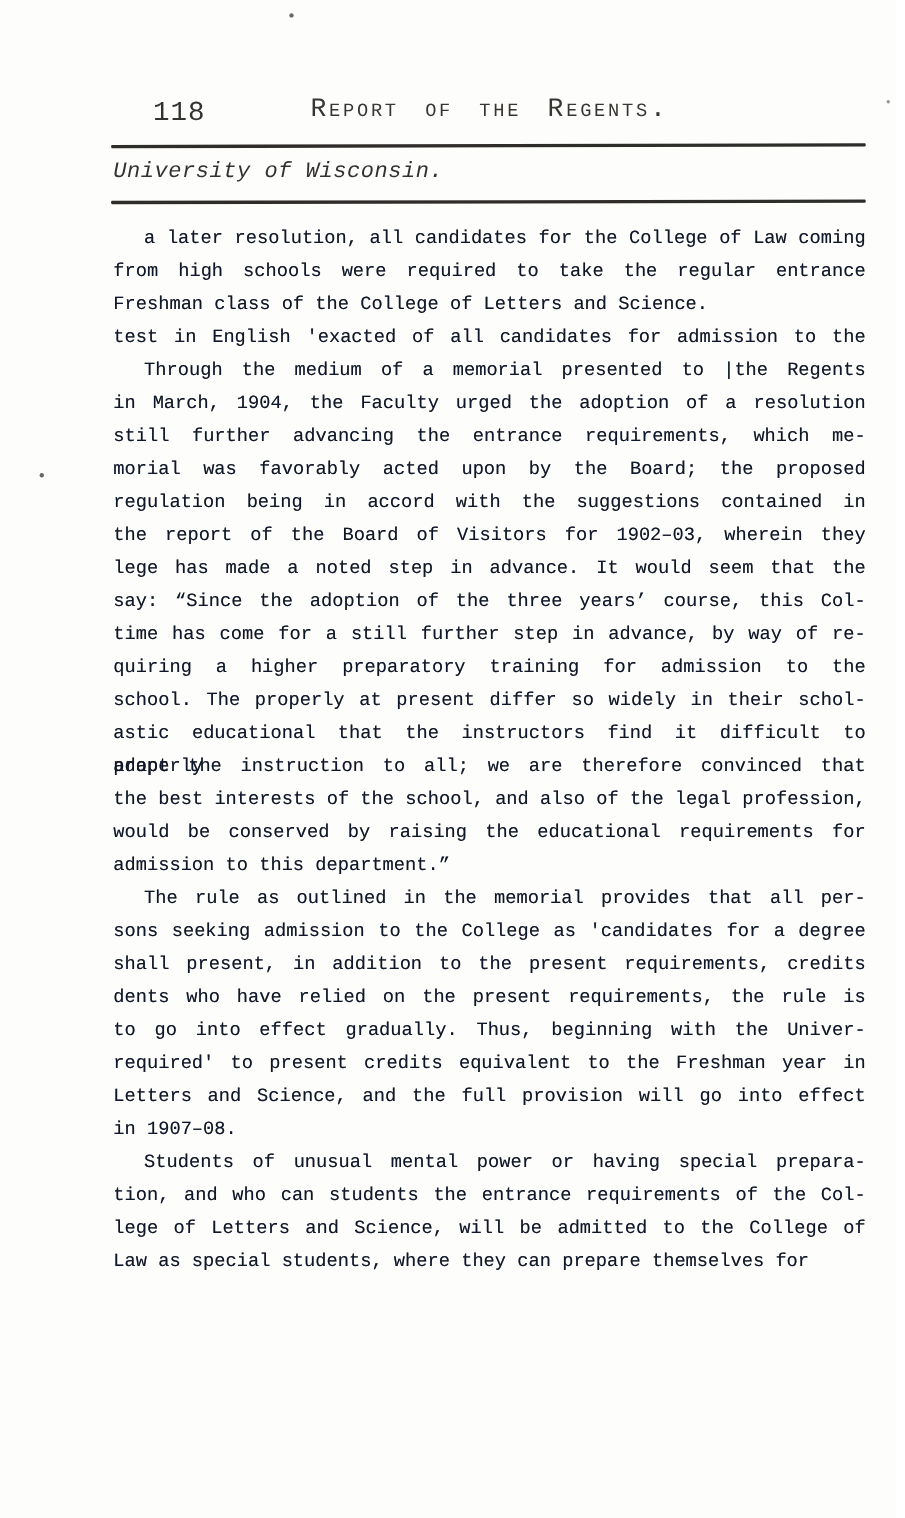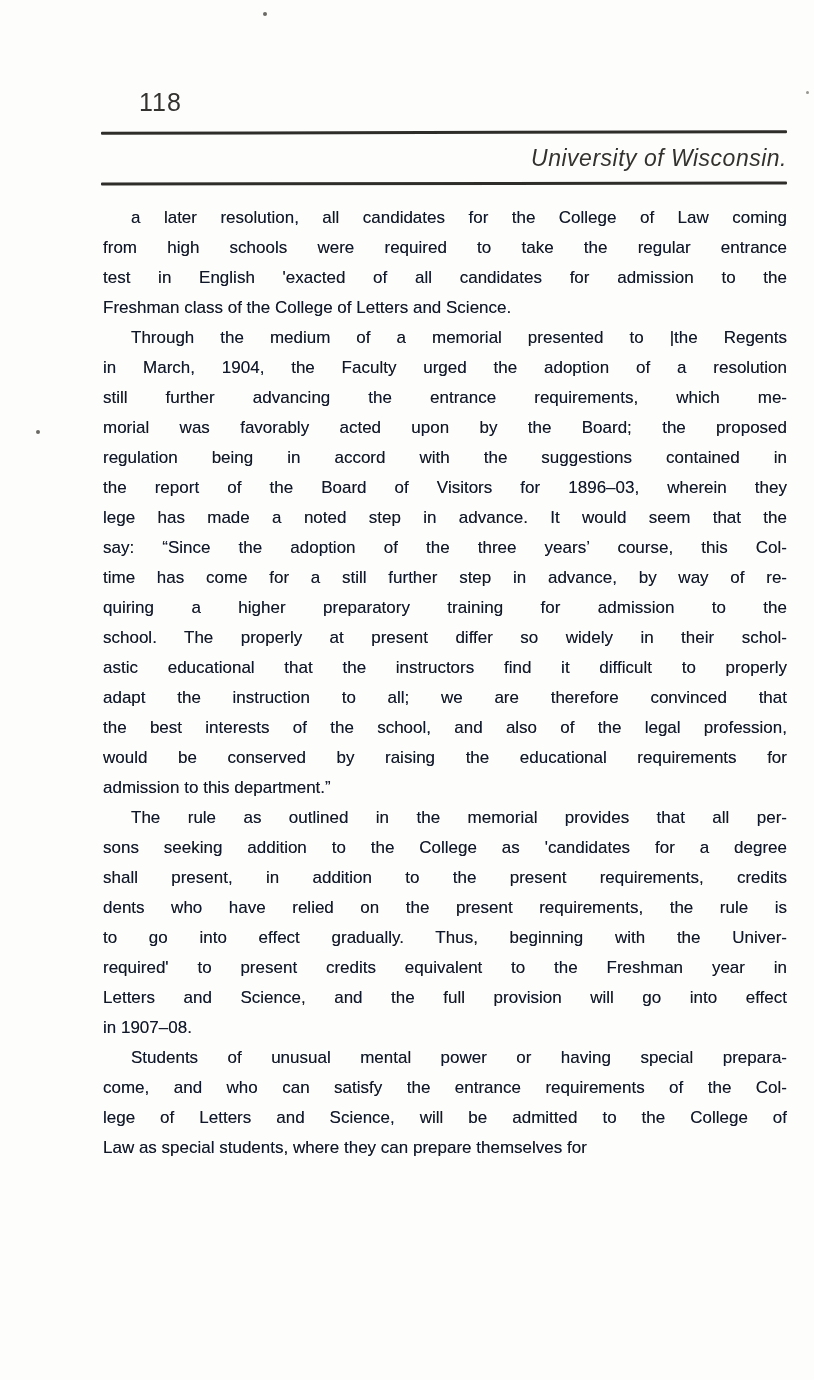--- a/index.html
+++ b/index.html
@@ -6,21 +6,21 @@
     margin: 0;
     padding: 0;
     background: #ffffff;
   }
   .sheet {
     position: relative;
     width: 802px;
     height: 1380px;
     background: #fdfdfc;
     overflow: hidden;
-    font-family: Liberation Sans, sans-serif;
+    font-family: Liberation Mono, monospace;
     color: #2e2c29;
     padding-left: 12px;
   }
   
   .head-row {
     position: absolute;
     left: 103px;
     top: 86px;
     width: 684px;
     height: 34px;
@@ -55,23 +55,23 @@
     border-radius: 1px;
   }
   .rule1 { top: 131px; transform: rotate(-0.12deg); }
   .rule2 { top: 182px; height: 3px; transform: rotate(-0.1deg); }
   
   .section-head {
     position: absolute;
     left: 103px;
     top: 145px;
     width: 684px;
-    text-align: right;
+    text-align: left;
     font-style: italic;
-    font-size: 23px;
+    font-size: 20px;
     letter-spacing: 0.5px;
     color: #34322f;
   }
   
   .body-text {
     position: absolute;
     left: 103px;
     top: 203px;
     width: 684px;
     font-size: 17px;
@@ -97,59 +97,60 @@
   .speck.s2 { left: 36px;  top: 430px; width: 4px; height: 4px; }
   .speck.s3 { left: 806px; top: 91px;  width: 3px; height: 3px; opacity: .7; }
 </style>
 </head>
 <body>
 
 <div class="sheet">
 
   <div class="head-row">
     <span class="pagenum">118</span>
+    <span class="running-head">Report of the Regents.</span>
   </div>
 
   <div class="rule rule1"></div>
 
   <div class="section-head">University of Wisconsin.</div>
 
   <div class="rule rule2"></div>
 
   <div class="body-text" id="body-text">
       <div class="line first">a later resolution, all candidates for the College of Law coming</div>
       <div class="line">from high schools were required to take the regular entrance</div>
+      <div class="line last">Freshman class of the College of Letters and Science.</div>
       <div class="line">test in English 'exacted of all candidates for admission to the</div>
-      <div class="line last">Freshman class of the College of Letters and Science.</div>
       <div class="line first">Through the medium of a memorial presented to |the Regents</div>
       <div class="line">in March, 1904, the Faculty urged the adoption of a resolution</div>
       <div class="line">still further advancing the entrance requirements, which me-</div>
       <div class="line">morial was favorably acted upon by the Board; the proposed</div>
       <div class="line">regulation being in accord with the suggestions contained in</div>
-      <div class="line">the report of the Board of Visitors for 1896–03, wherein they</div>
+      <div class="line">the report of the Board of Visitors for 1902–03, wherein they</div>
       <div class="line">lege has made a noted step in advance. It would seem that the</div>
       <div class="line">say: “Since the adoption of the three years’ course, this Col-</div>
       <div class="line">time has come for a still further step in advance, by way of re-</div>
       <div class="line">quiring a higher preparatory training for admission to the</div>
       <div class="line">school. The properly at present differ so widely in their schol-</div>
       <div class="line">astic educational that the instructors find it difficult to properly</div>
       <div class="line">adapt the instruction to all; we are therefore convinced that</div>
       <div class="line">the best interests of the school, and also of the legal profession,</div>
       <div class="line">would be conserved by raising the educational requirements for</div>
       <div class="line last">admission to this department.”</div>
       <div class="line first">The rule as outlined in the memorial provides that all per-</div>
-      <div class="line">sons seeking addition to the College as 'candidates for a degree</div>
+      <div class="line">sons seeking admission to the College as 'candidates for a degree</div>
       <div class="line">shall present, in addition to the present requirements, credits</div>
       <div class="line">dents who have relied on the present requirements, the rule is</div>
       <div class="line">to go into effect gradually. Thus, beginning with the Univer-</div>
       <div class="line">required' to present credits equivalent to the Freshman year in</div>
       <div class="line">Letters and Science, and the full provision will go into effect</div>
       <div class="line last">in 1907–08.</div>
       <div class="line first">Students of unusual mental power or having special prepara-</div>
-      <div class="line">come, and who can satisfy the entrance requirements of the Col-</div>
+      <div class="line">tion, and who can students the entrance requirements of the Col-</div>
       <div class="line">lege of Letters and Science, will be admitted to the College of</div>
       <div class="line last">Law as special students, where they can prepare themselves for</div>
     </div>
 
   <div class="speck s1"></div>
   <div class="speck s2"></div>
   <div class="speck s3"></div>
 
 </div>
 

